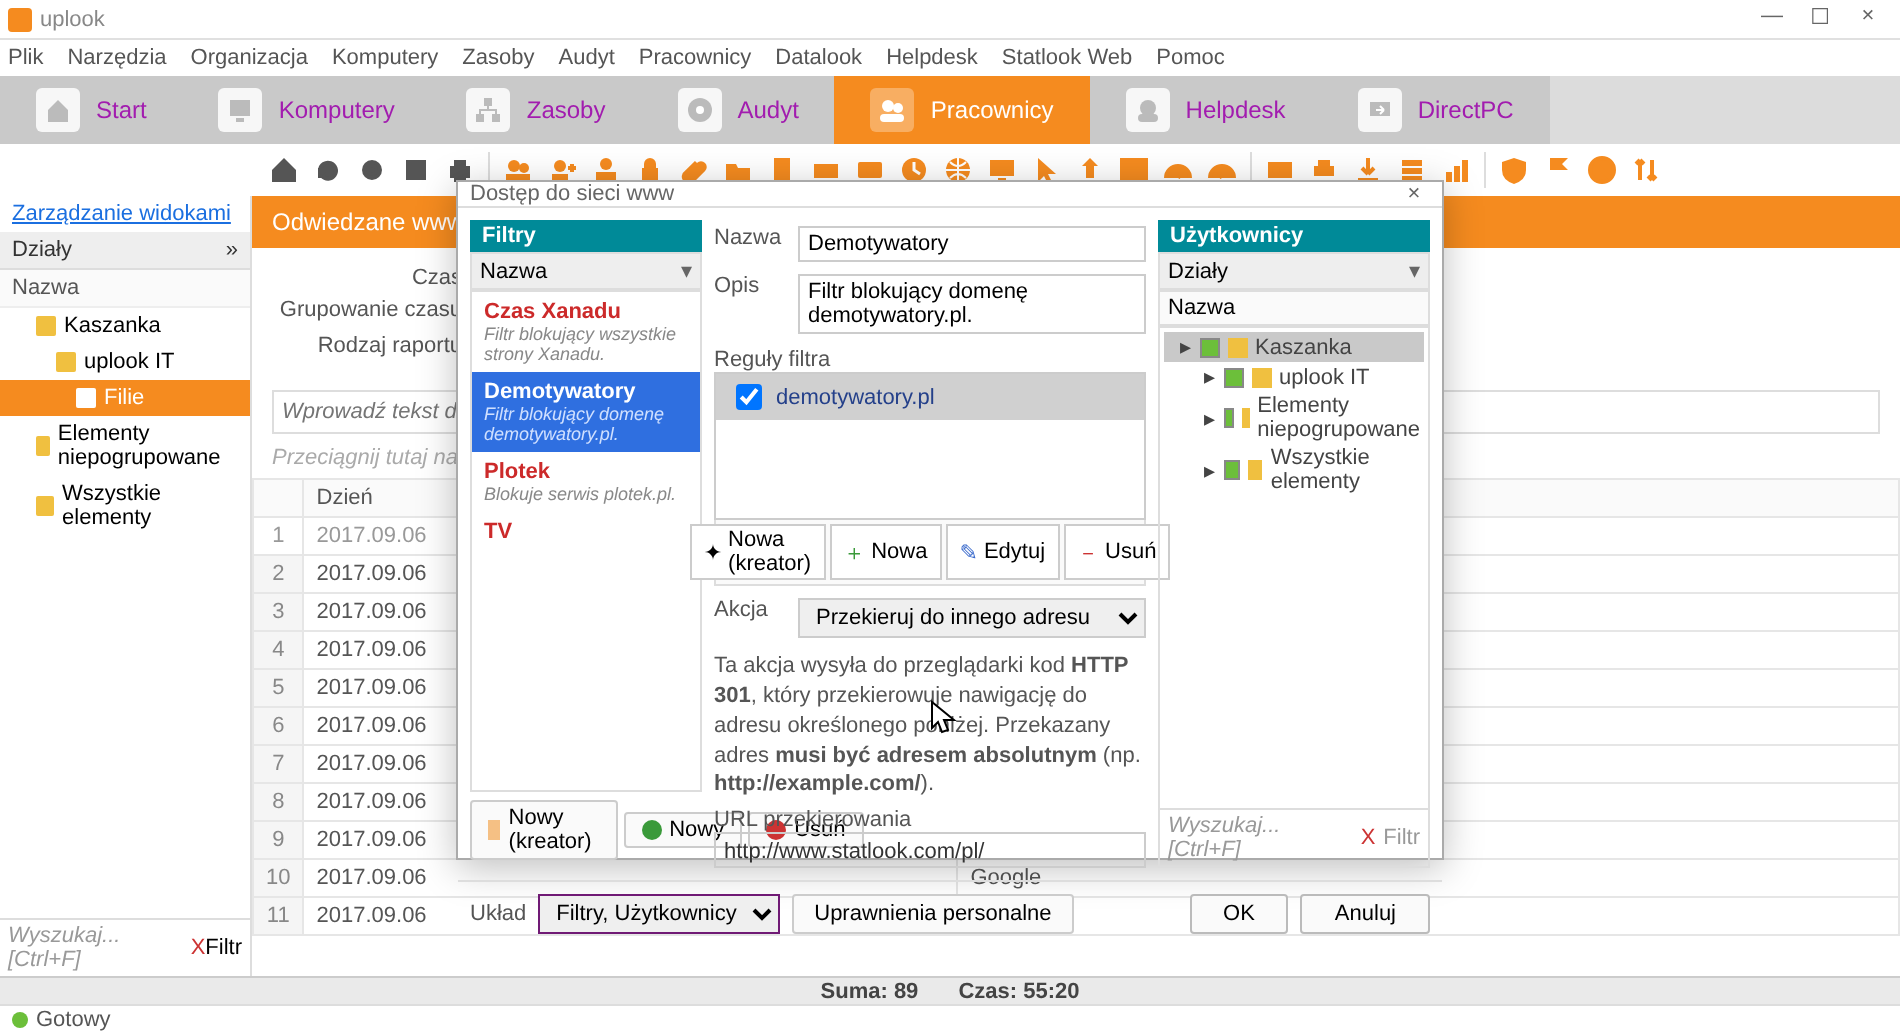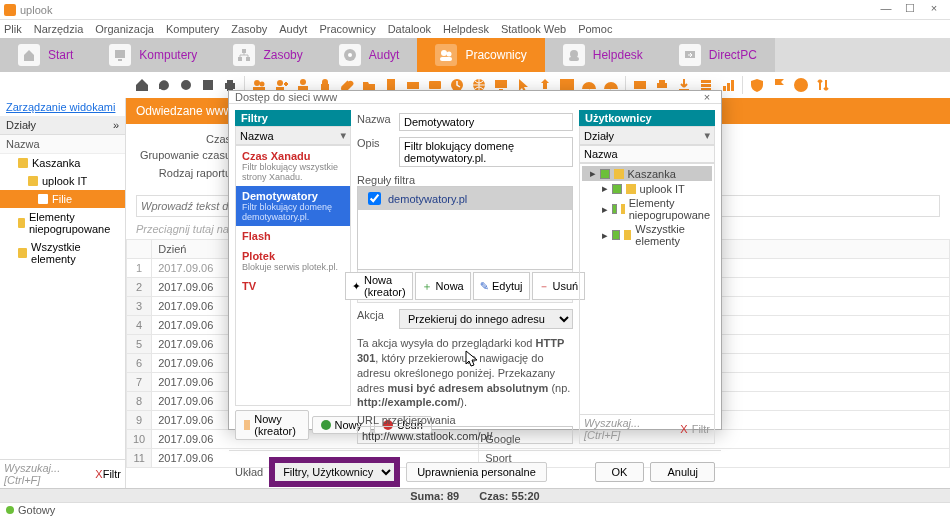--- a/index.html
+++ b/index.html
@@ -65,47 +65,47 @@
   .dialog .col{ display:flex; flex-direction:column; min-width:0;}
   .dialog .col1{ width:116px;}
   .dialog .col2{ flex:1;}
   .dialog .col3{ width:136px;}
   .secthead{ background:#008a98; color:#fff; padding:2px 6px; font-weight:bold;}
   .labelrow{ background:#eee; padding:2px 4px; border:1px solid #ddd; display:flex; align-items:center;}
   .labelrow .dd{ margin-left:auto; color:#666;}
   .filterlist{ flex:1; border:1px solid #ddd; overflow:auto;}
   .filterlist .fi{ padding:4px 6px; cursor:pointer;}
   .filterlist .fi .ft{ color:#cc2a2a; font-weight:bold;}
-  .filterlist .fi .fd{ color:#888; font-size:9px;}
+  .filterlist .fi .fd{ color:#888; font-size:9px;font-style:italic;}
   .filterlist .fi.sel{ background:#2f6fe0;}
   .filterlist .fi.sel .ft{ color:#fff;}
   .filterlist .fi.sel .fd{ color:#d0e0ff;}
   .btnrow{ display:flex; gap:3px; align-items:center; padding:4px 0;}
   .btnrow .btn{ border:1px solid #ccc; background:#fafafa; padding:2px 8px; border-radius:2px; cursor:pointer; display:flex; align-items:center; gap:4px;}
   .btnrow .bi{ width:10px; height:10px; display:inline-block;}
   .field{ display:flex; gap:6px; margin:3px 0; align-items:flex-start;}
   .field label{ width:36px; color:#555;}
   .field input, .field textarea, .field select{ flex:1; border:1px solid #ccc; padding:2px 4px; font-size:11px;}
   .field textarea{ height:30px; resize:none;}
-  .rulesbox{ border:1px solid #ccc; height:84px; overflow:auto;}
+  .rulesbox{ border:1px solid #ccc; height:74px; overflow:auto;}
   .rulesbox .rule{ background:#d0d0d0; padding:2px 6px; color:#24408a; display:flex; align-items:center; gap:4px;}
   .minibtns{ display:flex; gap:2px; justify-content:center; padding:2px 0; border:1px solid #ddd; border-top:none; background:#fafafa;}
   .minibtns .mb{ border:1px solid #ccc; padding:1px 6px; background:#fff; cursor:pointer; display:flex; align-items:center; gap:3px;}
   .desc{ color:#555; margin:4px 0; line-height:1.35;}
   .desc b{ font-weight:bold;}
   .urlbox{ border:1px solid #ccc; padding:3px 4px; color:#333; height:18px;}
   .treebox{ flex:1; border:1px solid #ddd; padding:2px;}
   .treebox .tn{ padding:1px 2px 1px 8px; display:flex; align-items:center; gap:4px; color:#444;}
   .treebox .tn.sel{ background:#c9c9c9;}
   .treebox .cb{ width:10px; height:10px; border:1px solid #888; background:#fff; display:inline-block;}
   .treebox .cb.on{ background:#6cbf3a;}
   .tfoot{ border:1px solid #ddd; border-top:none; padding:2px 4px; display:flex; align-items:center; gap:4px; color:#999;}
   .dfooter{ border-top:1px solid #ddd; padding:6px; display:flex; align-items:center; gap:6px;}
   .dfooter .lbl{ color:#555;}
-  .dfooter select{ border:6px solid #701a75; padding:2px 4px;}
+  .dfooter select{ border:1px solid #701a75; padding:2px 4px;}
   .dfooter .btn{ border:1px solid #bbb; padding:3px 16px; background:#fafafa; border-radius:2px; cursor:pointer;}
   .dfooter .spacer{ flex:1;}
   .dfooter .btn2{ border:1px solid #ccc; padding:3px 10px; background:#fafafa; border-radius:2px; cursor:pointer;}
 
   
   .cursor{ position:absolute; left:465px; top:350px; pointer-events:none; z-index:1000;}
 
   
   .sumbar{ height:14px; background:#eaeaea; border-top:1px solid #ccc; display:flex; align-items:center; justify-content:center; gap:20px; color:#444;}
   .statusbar{ height:14px; background:#fff; border-top:1px solid #ddd; display:flex; align-items:center; padding:0 6px; color:#555; gap:4px;}
@@ -545,23 +545,20 @@
         <span class="dd">▾</span>
       </div>
       <div class="filterlist" id="flist">
           <div class="fi">
             <div class="ft">Czas Xanadu</div>
             <div class="fd">Filtr blokujący wszystkie strony Xanadu.</div>
           </div>
           <div class="fi sel">
             <div class="ft">Demotywatory</div>
             <div class="fd">Filtr blokujący domenę demotywatory.pl.</div>
-          </div>
-          <div class="fi">
-            <div class="ft">Flash</div>
           </div>
           <div class="fi">
             <div class="ft">Plotek</div>
             <div class="fd">Blokuje serwis plotek.pl.</div>
           </div>
           <div class="fi">
             <div class="ft">TV</div>
           </div>
         </div>
       <div class="btnrow">

